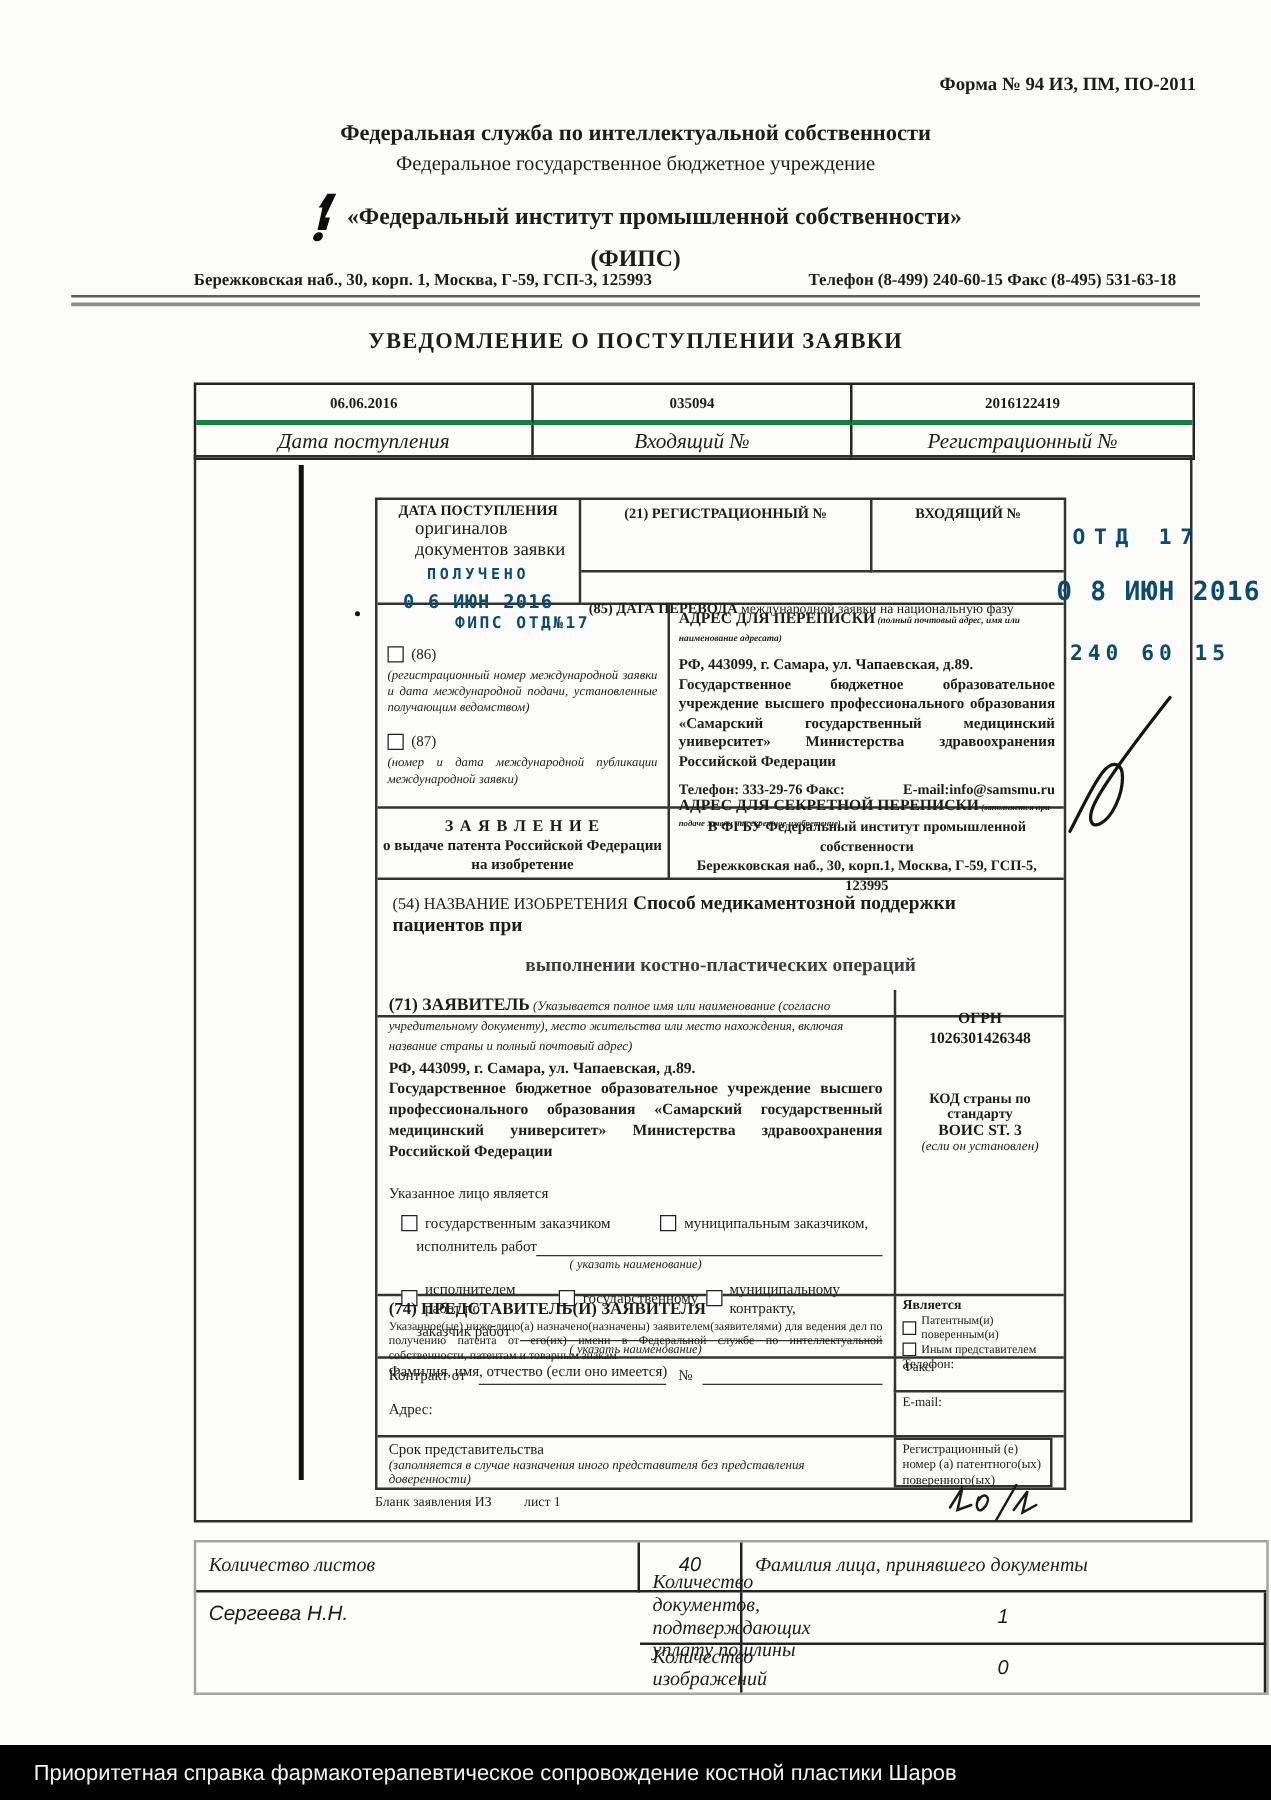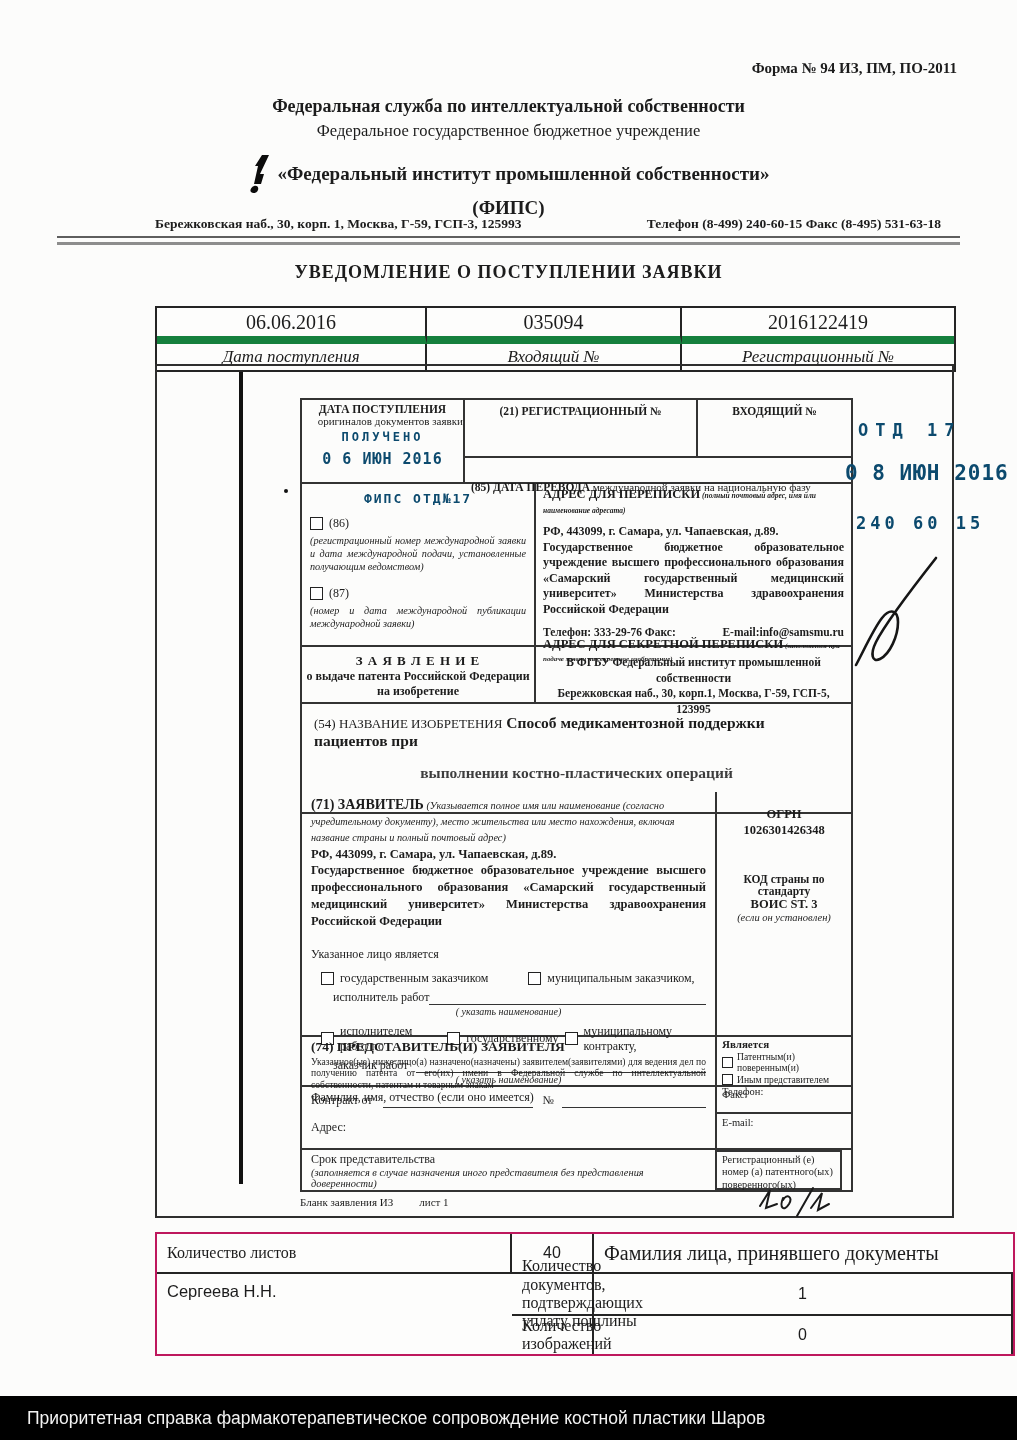--- a/index.html
+++ b/index.html
@@ -23,37 +23,37 @@
   .contact{left:155px;top:216px;width:786px;display:flex;justify-content:space-between;font-size:13.5px;font-weight:bold;}
   .double-rule{left:57px;top:236px;width:903px;height:4px;border-top:2px solid #5e5e5e;border-bottom:3px solid #8d8d8d;}
 
   .notice-title{left:0;top:262px;width:100%;text-align:center;font-size:18px;font-weight:bold;letter-spacing:1px;}
 
   
   .reg-table{left:155px;top:306px;width:801px;border:2px solid #242424;display:grid;
     grid-template-columns:270px 255px 1fr;box-sizing:border-box;background:#fdfdfc;}
   .reg-table .c{border-right:2px solid #242424;display:flex;align-items:center;justify-content:center;}
   .reg-table .c:nth-child(3n){border-right:none;}
-  .reg-table .v{height:28px;font-size:20px;font-weight:normal;border-bottom:8px solid #15803d;}
+  .reg-table .v{height:28px;font-size:12px;font-weight:bold;border-bottom:4px solid #15803d;}
   .reg-table .l{height:26px;font-size:17px;font-style:italic;}
 
   
   .outer-box{left:155px;top:364px;width:799px;height:854px;border:2px solid #2e2e2e;box-sizing:border-box;}
   .thick-line{left:239px;top:372px;width:4px;height:812px;background:#111;}
   .dot-artifact{left:284px;top:489px;width:4px;height:4px;background:#111;border-radius:50%;}
 
   .inner-form{left:300px;top:398px;width:549px;height:790px;border:2px solid #333;box-sizing:content-box;}
   .cell{position:absolute;box-sizing:border-box;}
   .br{border-right:2px solid #333;}
   .bb{border-bottom:2px solid #333;}
   .bl{border-left:2px solid #333;}
 
   .a1{left:0;top:0;width:163px;height:84px;}
   .a1 .t1{font-size:11.5px;font-weight:bold;text-align:center;padding-top:3px;}
-  .a1 .t2{font-size:11px;text-align:right;}
+  .a1 .t2{font-size:15px;text-align:left;padding-left:30px;}
   .a1 .s1{font-size:12px;letter-spacing:3px;text-align:center;margin-top:3px;}
   .a1 .s2{font-size:15px;text-align:center;margin-top:6px;letter-spacing:1px;}
   .a2{left:163px;top:0;width:233px;height:58px;font-size:11.5px;font-weight:bold;text-align:center;padding-top:5px;}
   .a3{left:396px;top:0;width:153px;height:58px;font-size:11.5px;font-weight:bold;text-align:center;padding-top:5px;}
   .b85{left:163px;top:58px;width:386px;height:26px;font-size:11px;padding:23px 6px 0 6px;}
   .b85 .lbl{font-weight:bold;font-size:11.5px;}
 
   .c1{left:0;top:84px;width:234px;height:163px;padding:4px 8px;}
   .c1 .fips{font-size:13px;text-align:center;letter-spacing:2px;margin-top:3px;}
   .cbrow{display:flex;align-items:center;gap:6px;font-size:12px;}
@@ -128,26 +128,26 @@
 
   .blank-footer{left:300px;top:1196px;font-size:11px;}
   .blank-footer .sheet{margin-left:26px;}
 
   
   .stamp-otd{left:858px;top:420px;font-size:17px;letter-spacing:7px;}
   .stamp-date2{left:845px;top:461px;font-size:21px;letter-spacing:1px;}
   .stamp-num{left:856px;top:513px;font-size:17px;letter-spacing:4px;}
 
   
-  .bottom-table{left:155px;top:1232px;width:860px;border:2px solid #be185d;box-sizing:border-box;display:grid;
-    grid-template-columns:355px 82px 1fr;grid-template-rows:40px 42px 38px;background:#fdfdfc;}
+  .bottom-table{left:155px;top:1232px;width:860px;border:2px solid #a3a3a3;box-sizing:border-box;display:grid;
+    grid-template-columns:355px 82px 1fr;grid-template-rows:40px 42px 38px;background:#fdfdfc;font-style:italic;}
   .bt-c{border-right:2px solid #242424;border-bottom:2px solid #242424;display:flex;align-items:center;box-sizing:border-box;}
   .bt-label{font-size:16px;padding-left:10px;line-height:1.15;}
   .bt-val{justify-content:center;font-family:"Liberation Sans", sans-serif;font-size:16px;}
-  .bt-right{border-right:none;padding-left:10px;font-size:20px;}
+  .bt-right{border-right:none;padding-left:10px;font-size:16px;}
   .bt-merged{border-right:none;border-bottom:none;grid-row:2 / span 2;align-items:flex-start;padding:8px 0 0 10px;
     font-family:"Liberation Sans", sans-serif;font-size:16.5px;}
   .no-bb{border-bottom:none;}
 
   
   .caption-bar{left:0;top:1396px;width:100%;height:44px;background:#000;display:flex;align-items:center;
     font-family:"Liberation Sans", sans-serif;font-size:17.5px;color:#f3f3f3;padding-left:27px;box-sizing:border-box;}
 
   svg.sig{overflow:visible;}
 </style>

